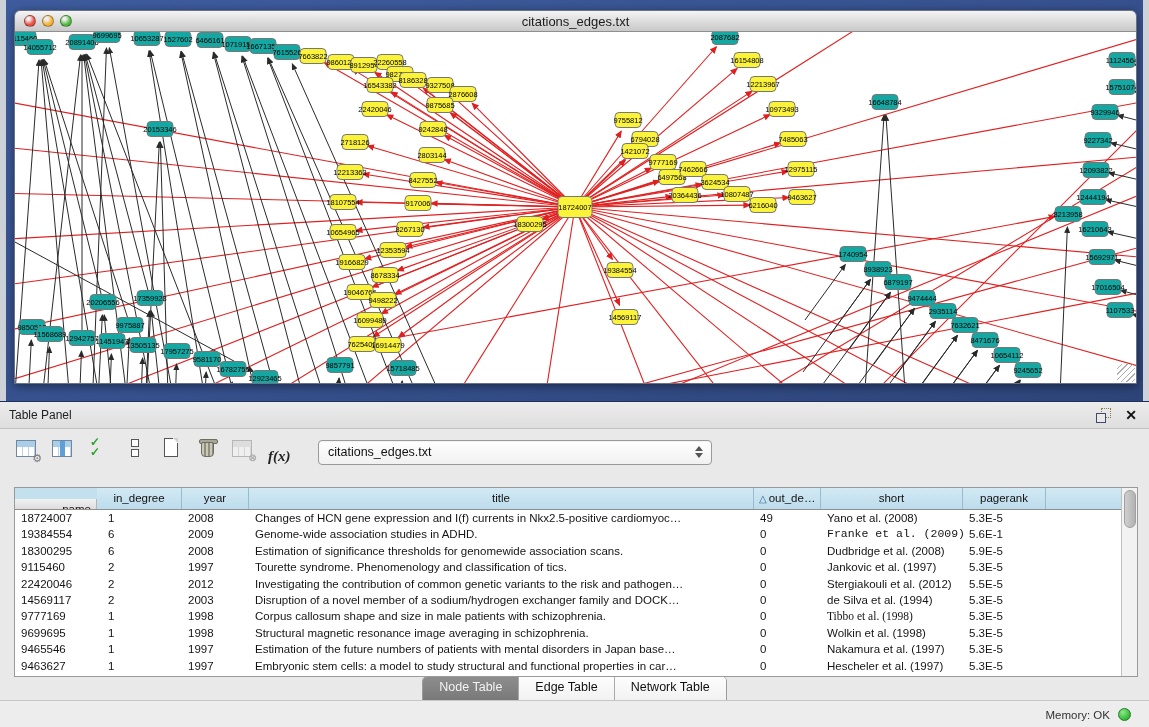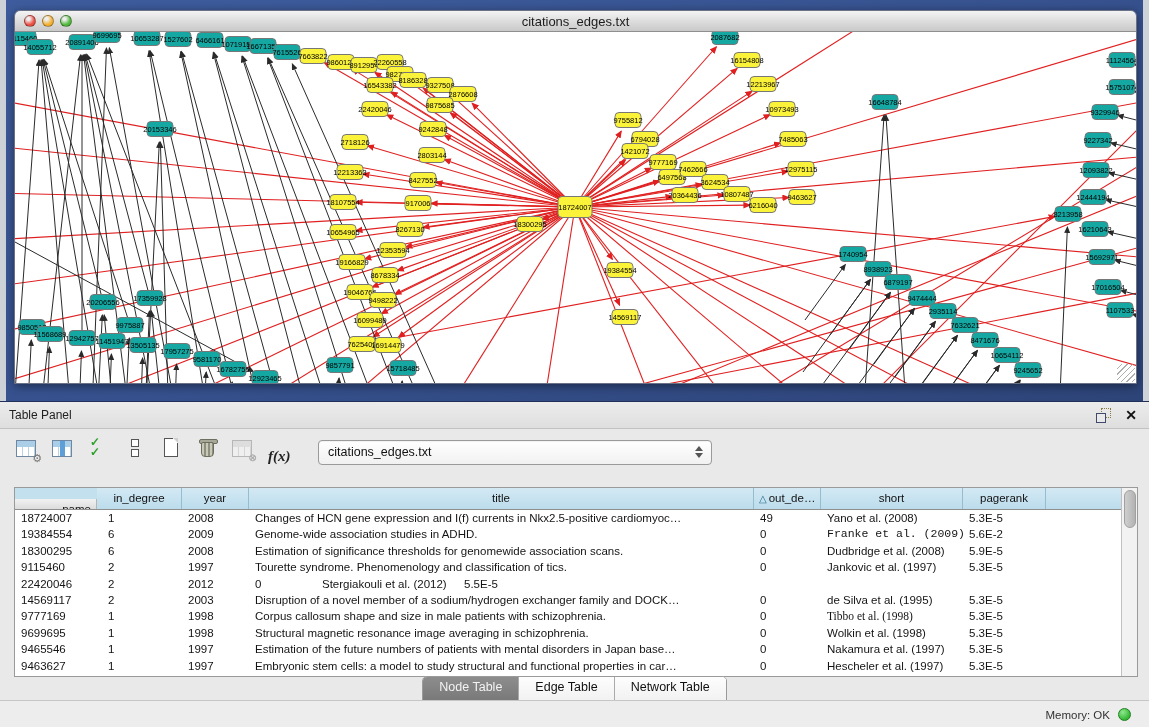--- a/index.html
+++ b/index.html
@@ -706,21 +706,21 @@
               <div class="td" style="width: 142px;">Yano et al. (2008)</div>
               <div class="td" style="width: 83px;">5.3E-5</div>
             </div>
             <div class="trow">
               <div class="td" style="width: 82px;">19384554</div>
               <div class="td" style="width: 85px; padding-left: 11px;">6</div>
               <div class="td" style="width: 67px;">2009</div>
               <div class="td" style="width: 505px;">Genome-wide association studies in ADHD.</div>
               <div class="td" style="width: 67px;">0</div>
               <div class="td" style="width: 142px; font-family: Liberation Mono, monospace;">Franke et al. (2009)</div>
-              <div class="td" style="width: 83px;">5.6E-2</div>
+              <div class="td" style="width: 83px;">5.6E-1</div>
             </div>
             <div class="trow">
               <div class="td" style="width: 82px;">18300295</div>
               <div class="td" style="width: 85px; padding-left: 11px;">6</div>
               <div class="td" style="width: 67px;">2008</div>
               <div class="td" style="width: 505px;">Estimation of significance thresholds for genomewide association scans.</div>
               <div class="td" style="width: 67px;">0</div>
               <div class="td" style="width: 142px;">Dudbridge et al. (2008)</div>
               <div class="td" style="width: 83px;">5.9E-5</div>
             </div>
@@ -730,31 +730,32 @@
               <div class="td" style="width: 67px;">1997</div>
               <div class="td" style="width: 505px;">Tourette syndrome. Phenomenology and classification of tics.</div>
               <div class="td" style="width: 67px;">0</div>
               <div class="td" style="width: 142px;">Jankovic et al. (1997)</div>
               <div class="td" style="width: 83px;">5.3E-5</div>
             </div>
             <div class="trow">
               <div class="td" style="width: 82px;">22420046</div>
               <div class="td" style="width: 85px; padding-left: 11px;">2</div>
               <div class="td" style="width: 67px;">2012</div>
+              <div class="td" style="width: 505px;">Investigating the contribution of common genetic variants to the risk and pathogen…</div>
               <div class="td" style="width: 67px;">0</div>
               <div class="td" style="width: 142px;">Stergiakouli et al. (2012)</div>
               <div class="td" style="width: 83px;">5.5E-5</div>
             </div>
             <div class="trow">
               <div class="td" style="width: 82px;">14569117</div>
               <div class="td" style="width: 85px; padding-left: 11px;">2</div>
               <div class="td" style="width: 67px;">2003</div>
               <div class="td" style="width: 505px;">Disruption of a novel member of a sodium/hydrogen exchanger family and DOCK…</div>
               <div class="td" style="width: 67px;">0</div>
-              <div class="td" style="width: 142px;">de Silva et al. (1995)</div>
+              <div class="td" style="width: 142px;">de Silva et al. (1994)</div>
               <div class="td" style="width: 83px;">5.3E-5</div>
             </div>
             <div class="trow">
               <div class="td" style="width: 82px;">9777169</div>
               <div class="td" style="width: 85px; padding-left: 11px;">1</div>
               <div class="td" style="width: 67px;">1998</div>
               <div class="td" style="width: 505px;">Corpus callosum shape and size in male patients with schizophrenia.</div>
               <div class="td" style="width: 67px;">0</div>
               <div class="td" style="width: 142px; font-family: Liberation Serif, serif;">Tibbo et al. (1998)</div>
               <div class="td" style="width: 83px;">5.3E-5</div>

